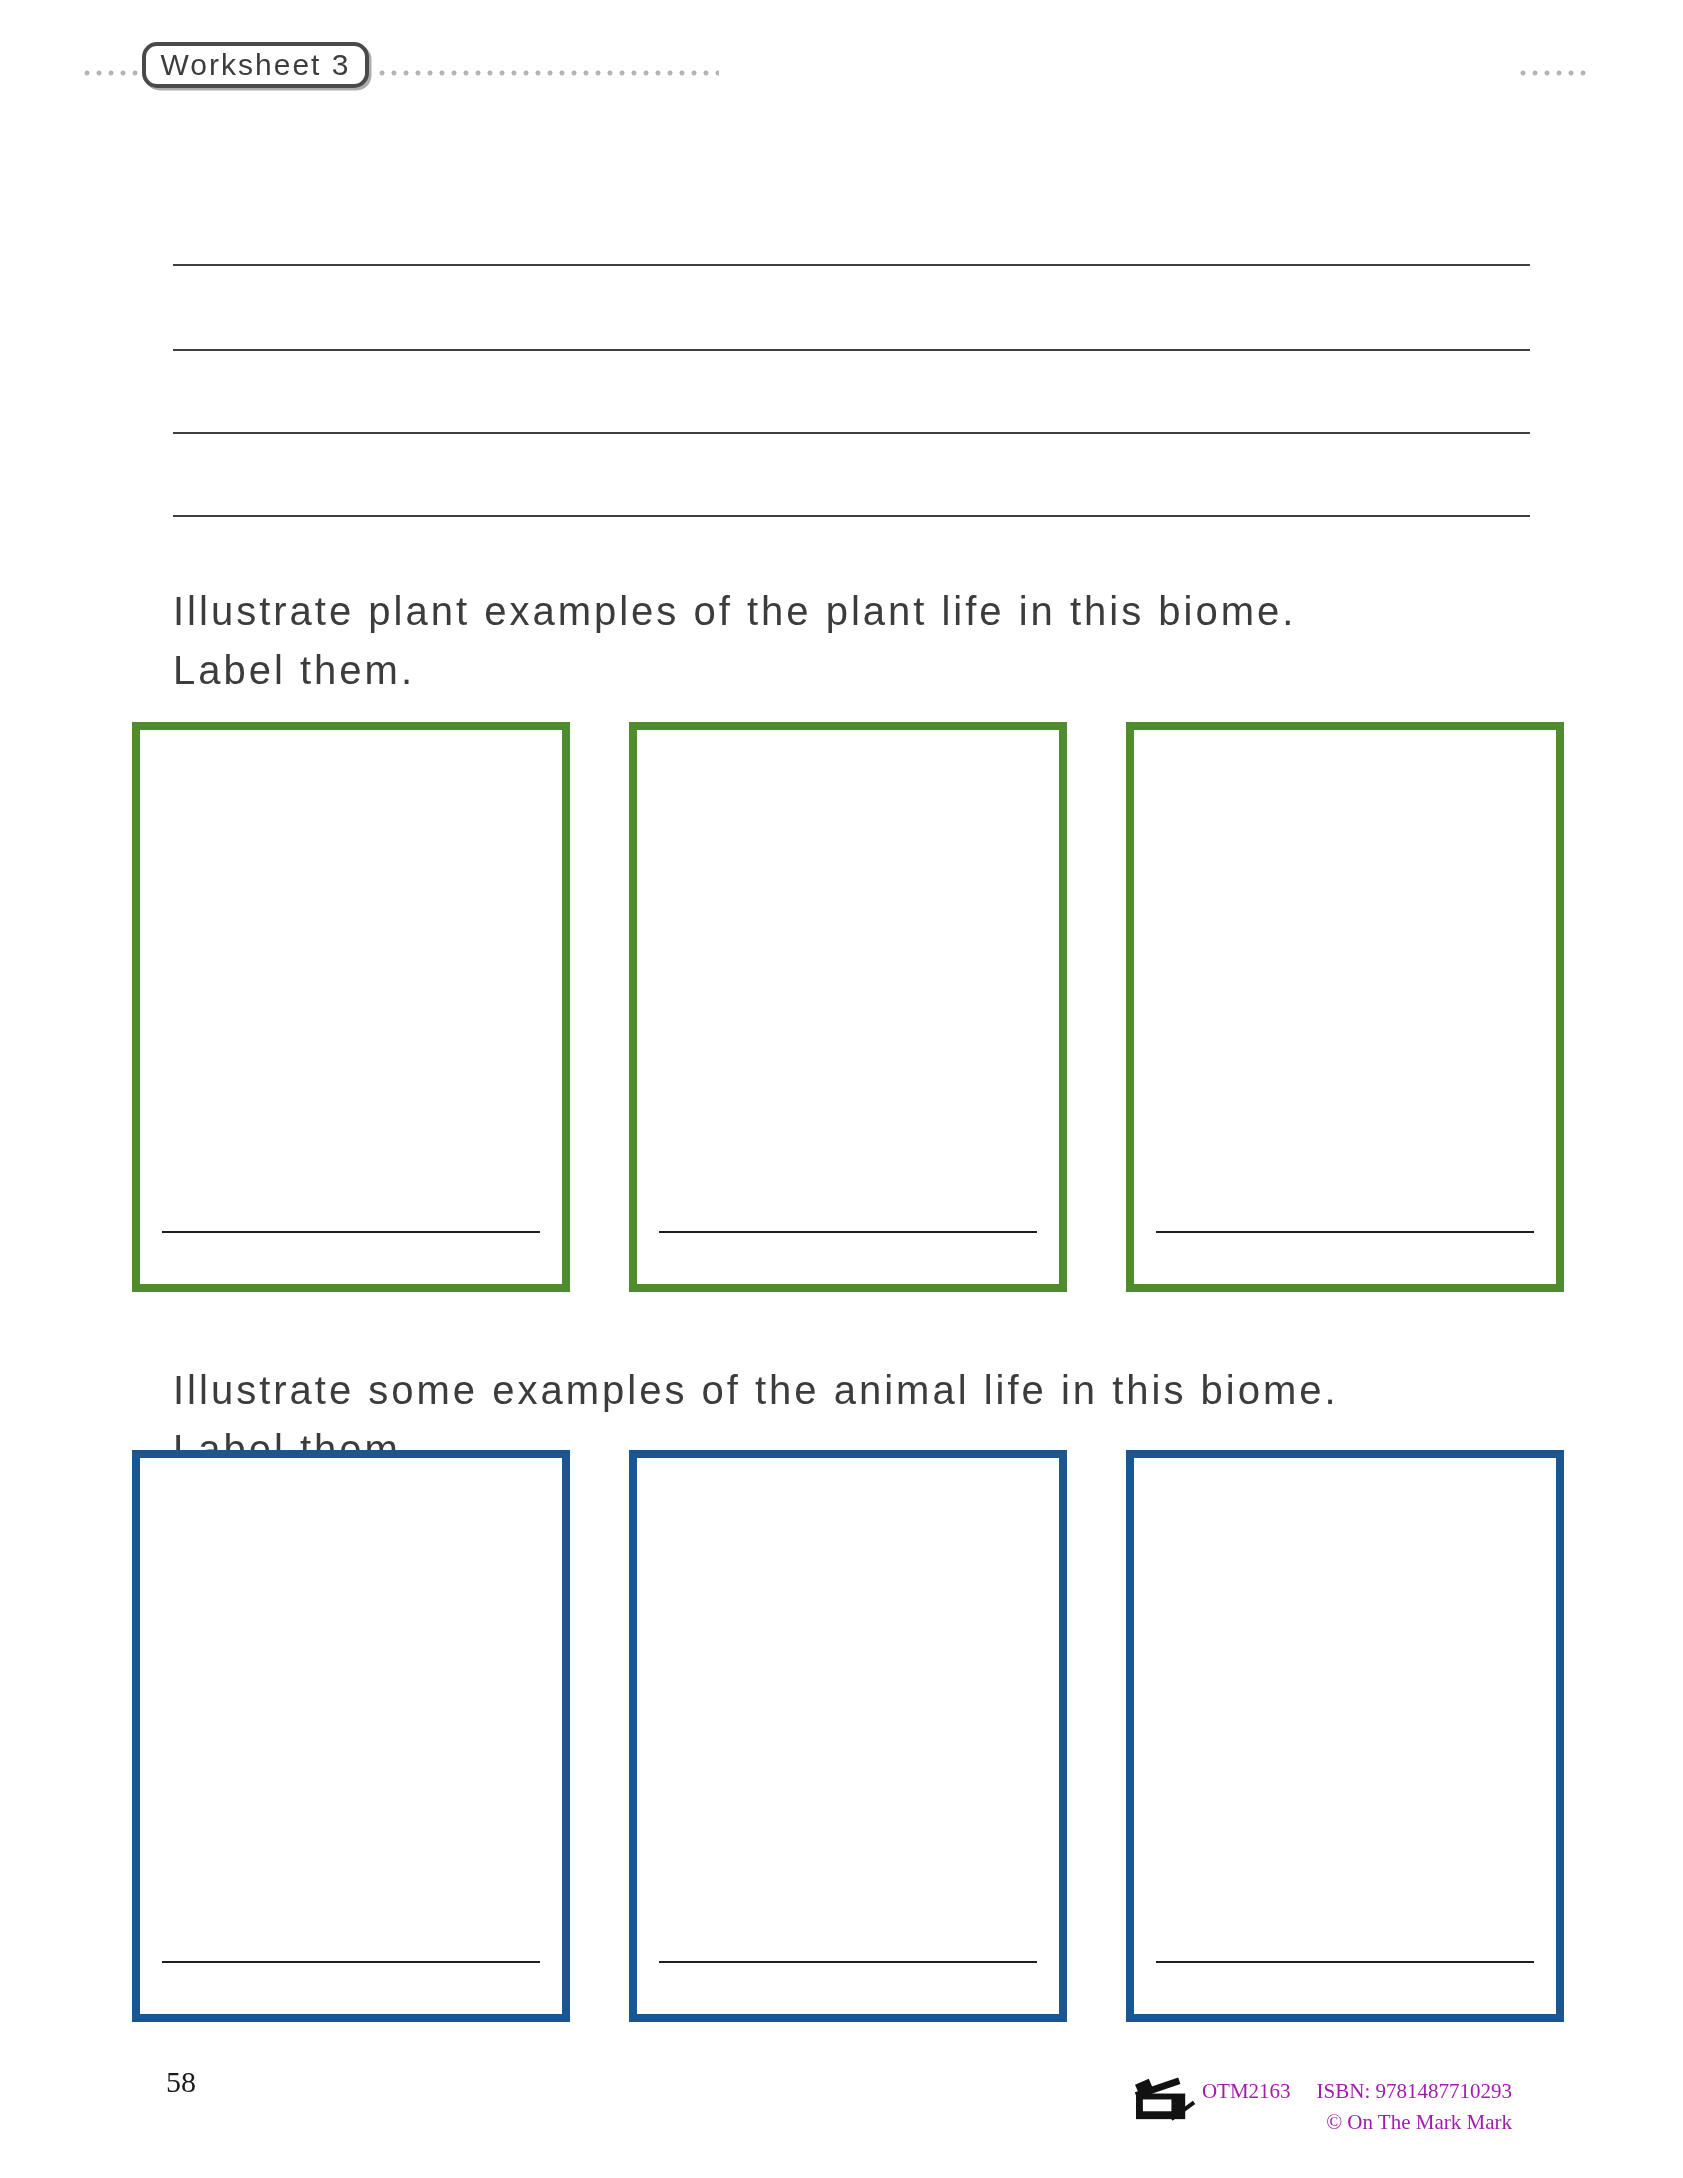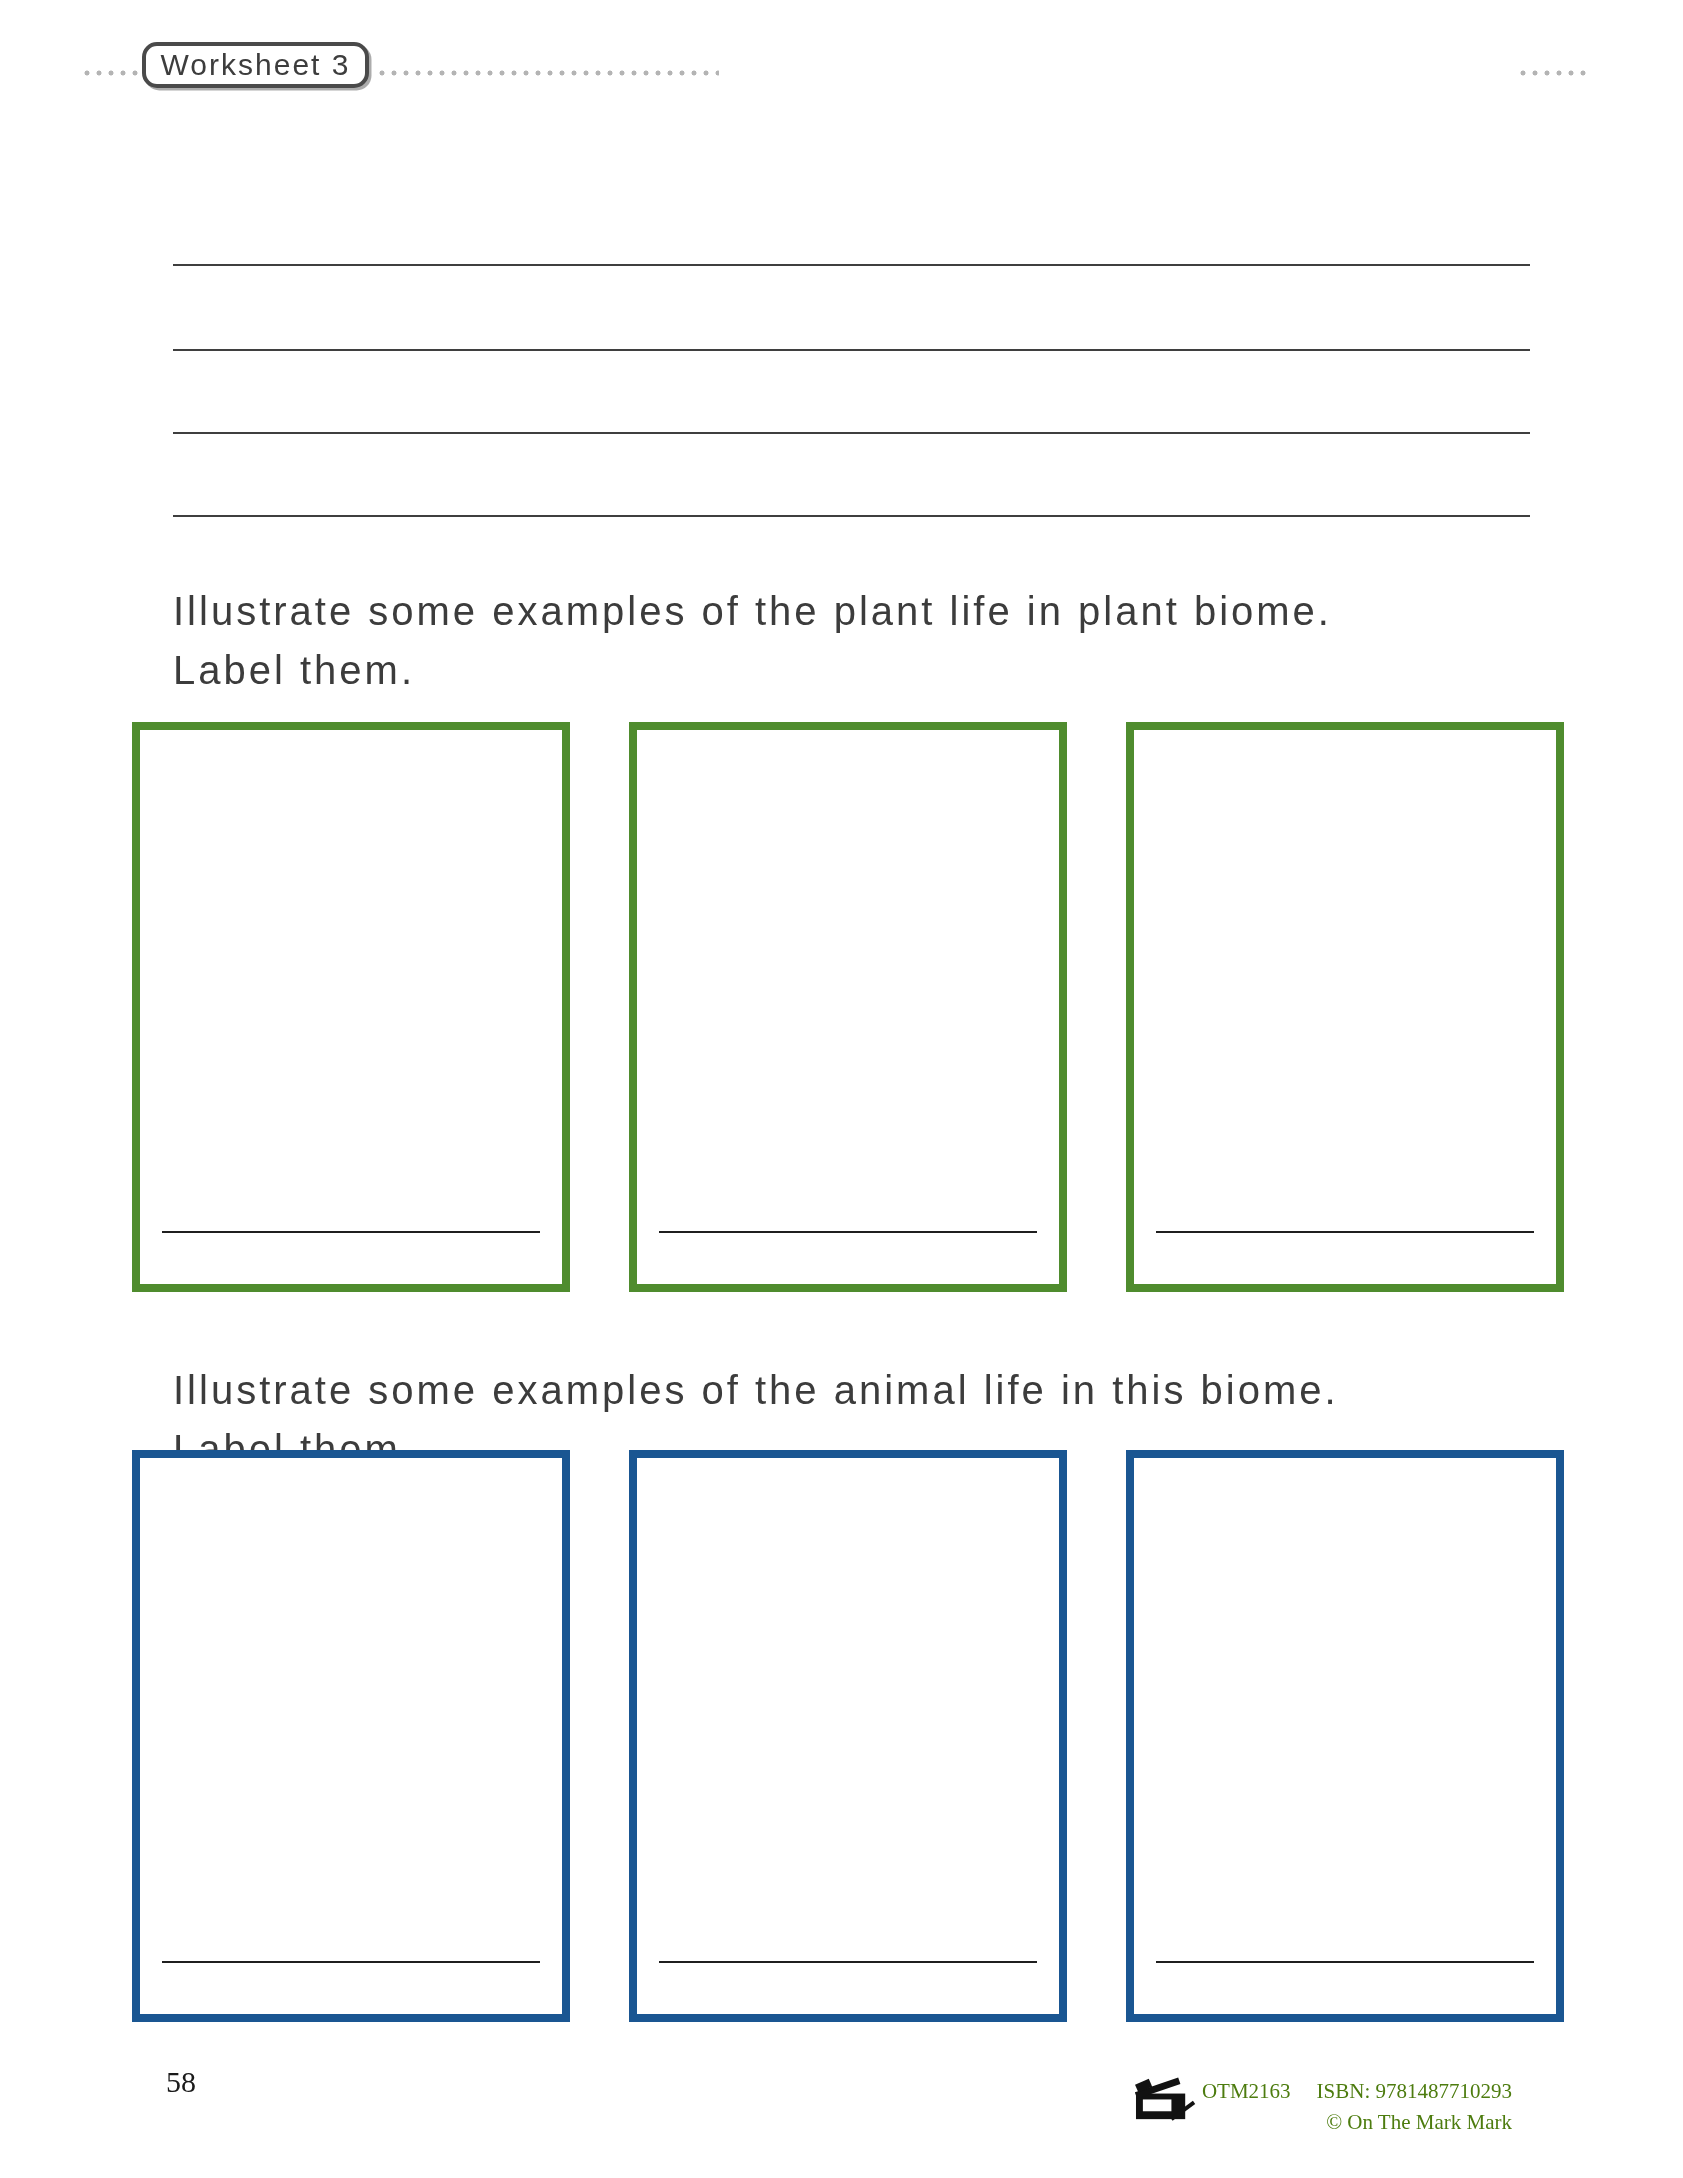--- a/index.html
+++ b/index.html
@@ -74,21 +74,21 @@
   
   .page-number {
     position:absolute; left:166px; top:2065px;
     font-family:Liberation Serif, serif;
     font-size:30px; color:#1a1a1a;
   }
   .copier-icon { position:absolute; left:1135px; top:2071px; width:63px; height:51px; }
   .footer-pub {
     position:absolute; right:171px; top:2076px;
     font-family:"Liberation Serif", serif;
-    font-size:21px; color:#4d7c0f;
+    font-size:21px; color:#a21caf;
     text-align:right; line-height:31px; white-space:nowrap;
   }
   .footer-pub .isbn { margin-left:26px; }
 </style>
 </head>
 <body>
 
 <div class="page">
 
   <div class="dots dots-left"></div>
@@ -97,21 +97,21 @@
   </div>
   <div class="dots dots-middle"></div>
   <div class="dots dots-right"></div>
 
   <div class="answer-line al-1"></div>
   <div class="answer-line al-2"></div>
   <div class="answer-line al-3"></div>
   <div class="answer-line al-4"></div>
 
   <div class="prompt prompt-plants">
-    <span>Illustrate some examples of the plant life in plant biome.</span>
+    <span>Illustrate plant examples of the plant life in this biome.</span>
     <span>Label them.</span>
   </div>
   <div class="plant-row">
     <div class="illus-box box-1" style="border-color: rgb(79, 140, 46);">
       <div class="label-line"></div>
     </div>
     <div class="illus-box box-2" style="border-color: rgb(79, 140, 46);">
       <div class="label-line"></div>
     </div>
     <div class="illus-box box-3" style="border-color: rgb(79, 140, 46);">

